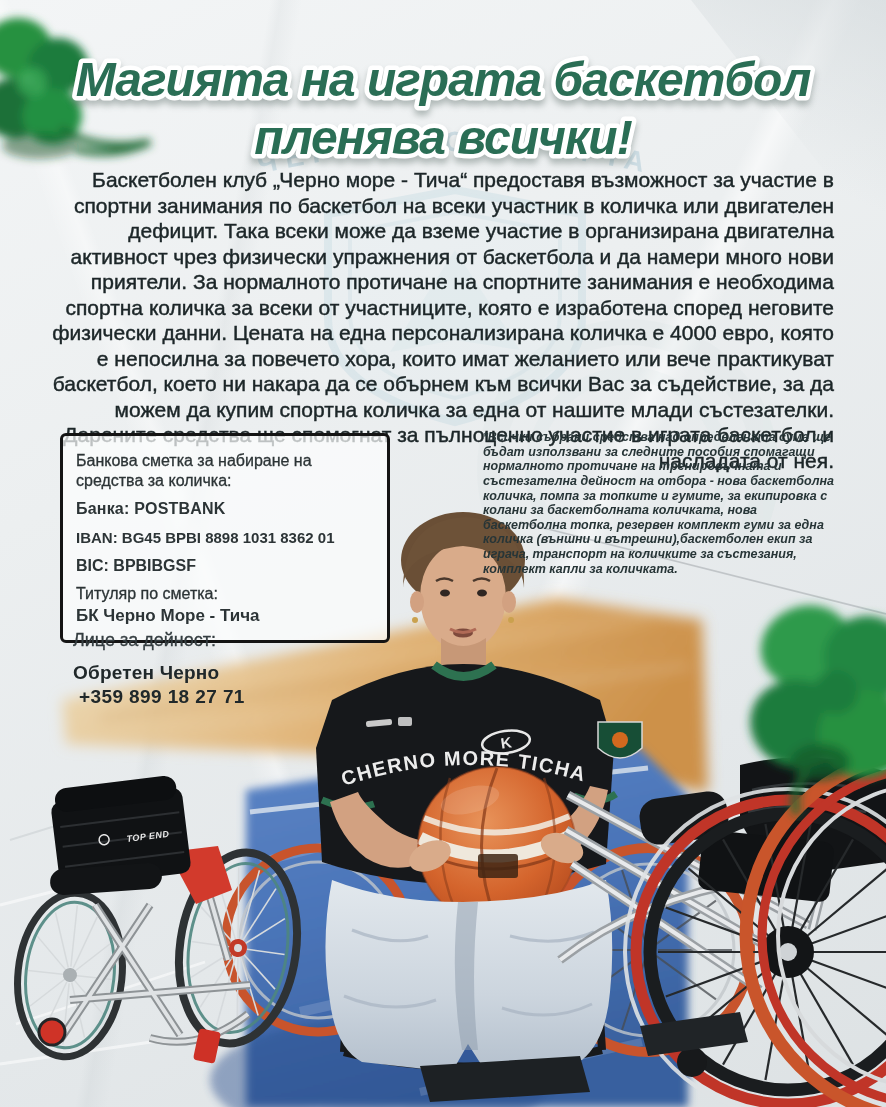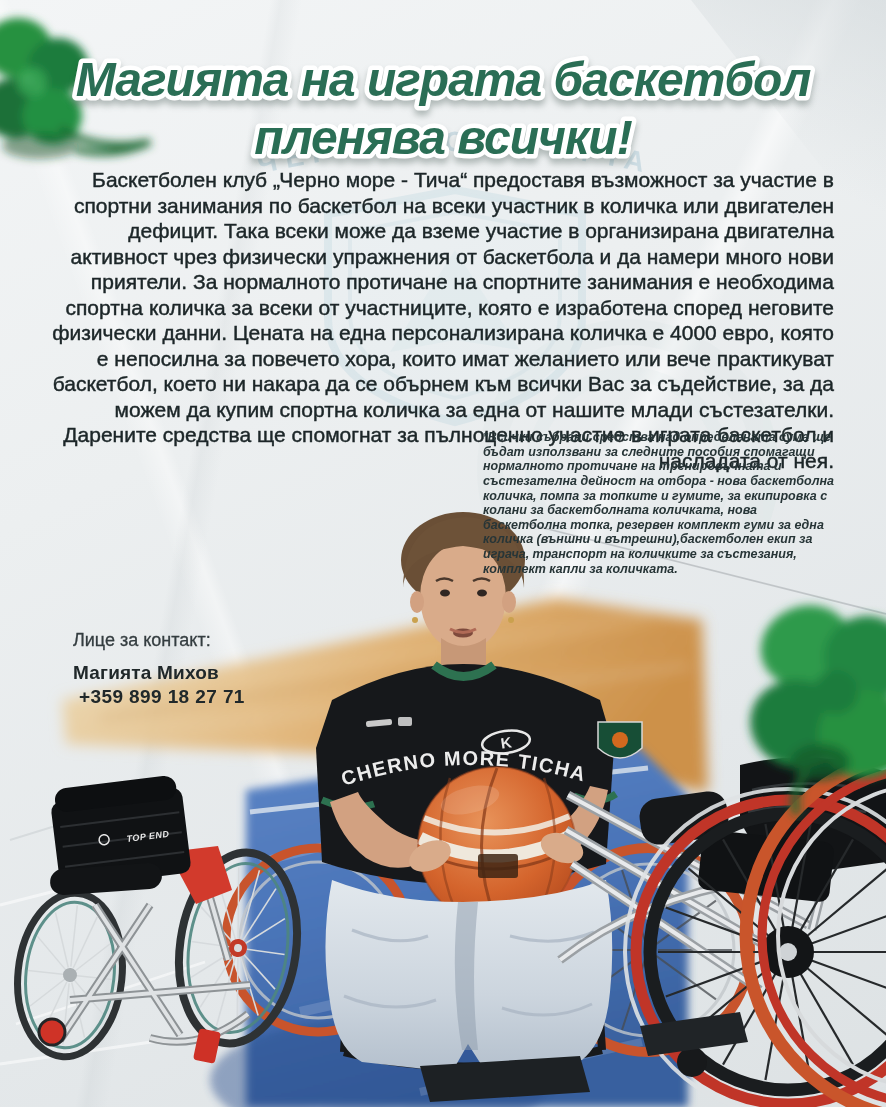--- a/index.html
+++ b/index.html
@@ -346,20 +346,28 @@
     </g>
   </svg>
 
   <svg class="abs title-svg" width="886" height="150" viewBox="0 0 886 150">
     <text x="443" y="68" font-size="48" text-anchor="middle" fill="#2a6e55">Магията на играта баскетбол</text>
     <text x="443" y="126" font-size="48" text-anchor="middle" fill="#2a6e55">пленява всички!</text>
   </svg>
 
   <div class="abs intro">Баскетболен клуб „Черно море - Тича“ предоставя възможност за участие в спортни занимания по баскетбол на всеки участник в количка или двигателен дефицит. Така всеки може да вземе участие в организирана двигателна активност чрез физически упражнения от баскетбола и да намери много нови приятели. За нормалното протичане на спортните занимания е необходима спортна количка за всеки от участниците, която е изработена според неговите физически данни. Цената на една персонализирана количка е 4000 евро, която е непосилна за повечето хора, които имат желанието или вече практикуват баскетбол, което ни накара да се обърнем към всички Вас за съдействие, за да можем да купим спортна количка за една от нашите млади състезателки. Дарените средства ще спомогнат за пълноценно участие в играта баскетбол и насладата от нея.</div>
 
-
-  <div class="abs contact-label">Лице за контакт:</div>
-  <div class="abs contact-name">Магията Михов</div>
+  <div class="abs bankbox">
+    <div class="h">Банкова сметка за набиране на средства за количка:</div>
+    <div class="b">Банка: POSTBANK</div>
+    <div class="iban">IBAN: BG45 BPBI 8898 1031 8362 01</div>
+    <div class="bic">BIC: BPBIBGSF</div>
+    <div class="hl">Титуляр по сметка:</div>
+    <div class="hn">БК Черно Море - Тича</div>
+  </div>
+
+  <div class="abs contact-label">Лице за дейност:</div>
+  <div class="abs contact-name">Обретен Черно</div>
   <div class="abs contact-phone">+359 899 18 27 71</div>
 
   <div class="abs disclaimer">*Всички събрани средства над определената сума ще бъдат използвани за следните пособия спомагащи нормалното протичане на тренировъчната и състезателна дейност на отбора - нова баскетболна количка, помпа за топките и гумите, за екипировка с колани за баскетболната количката, нова баскетболна топка, резервен комплект гуми за една количка (външни и вътрешни),баскетболен екип за играча, транспорт на количките за състезания, комплект капли за количката.</div>
 
 </div>
 
 </body></html>

